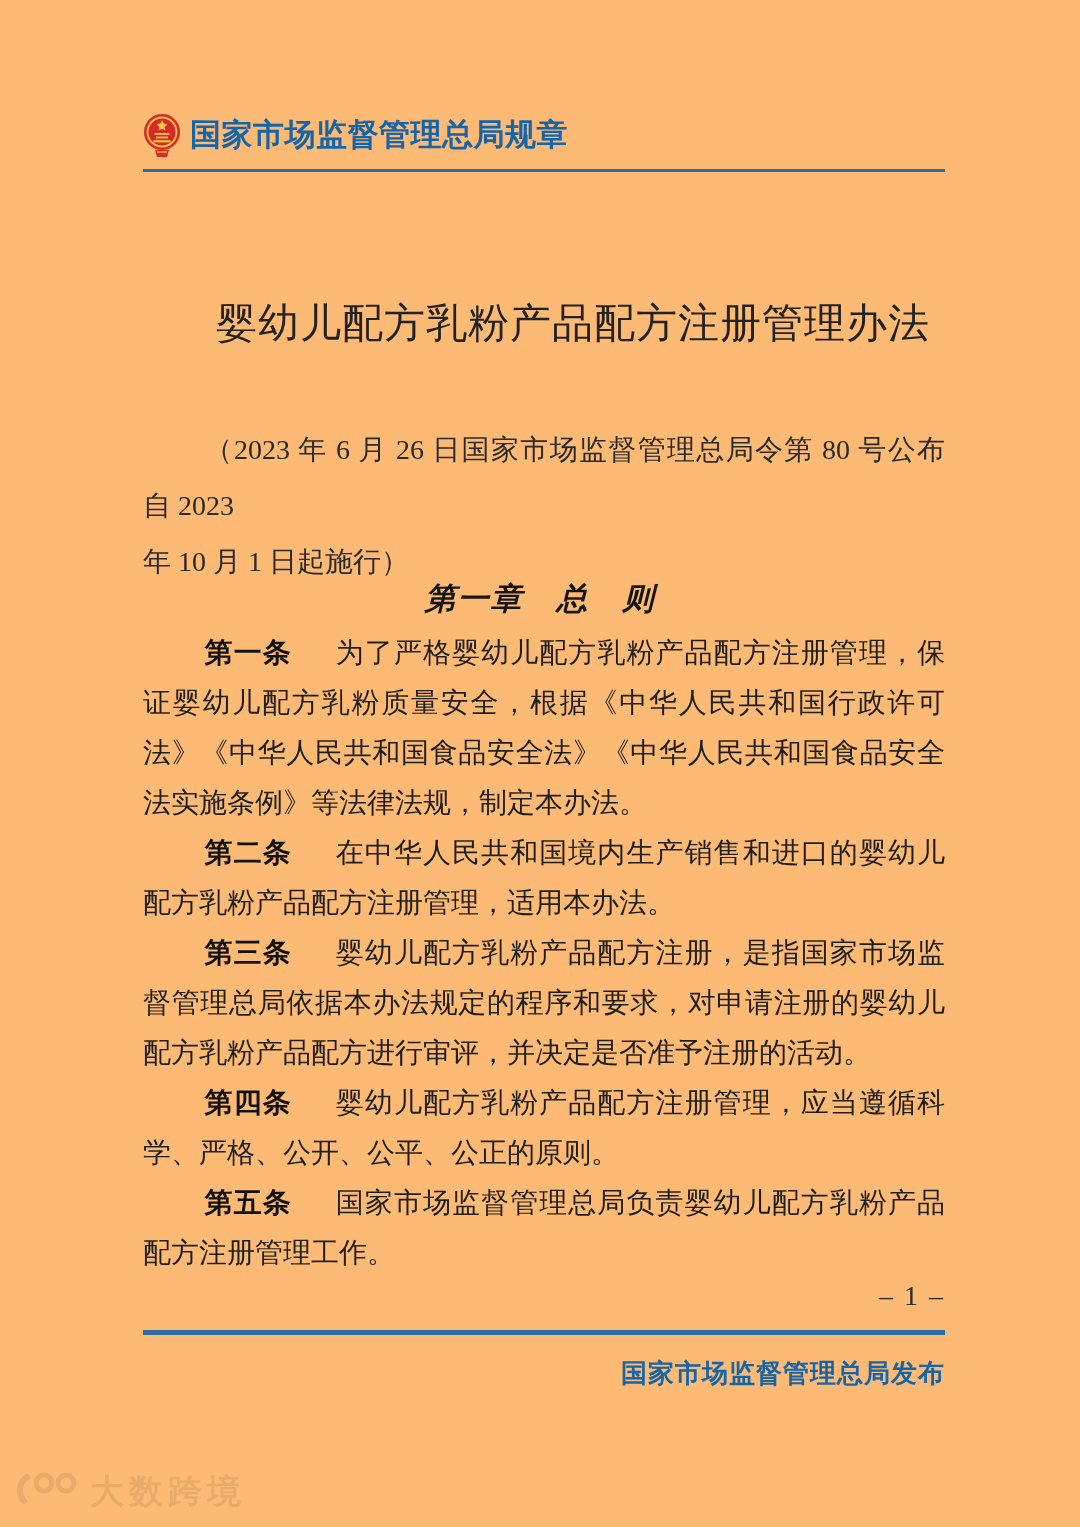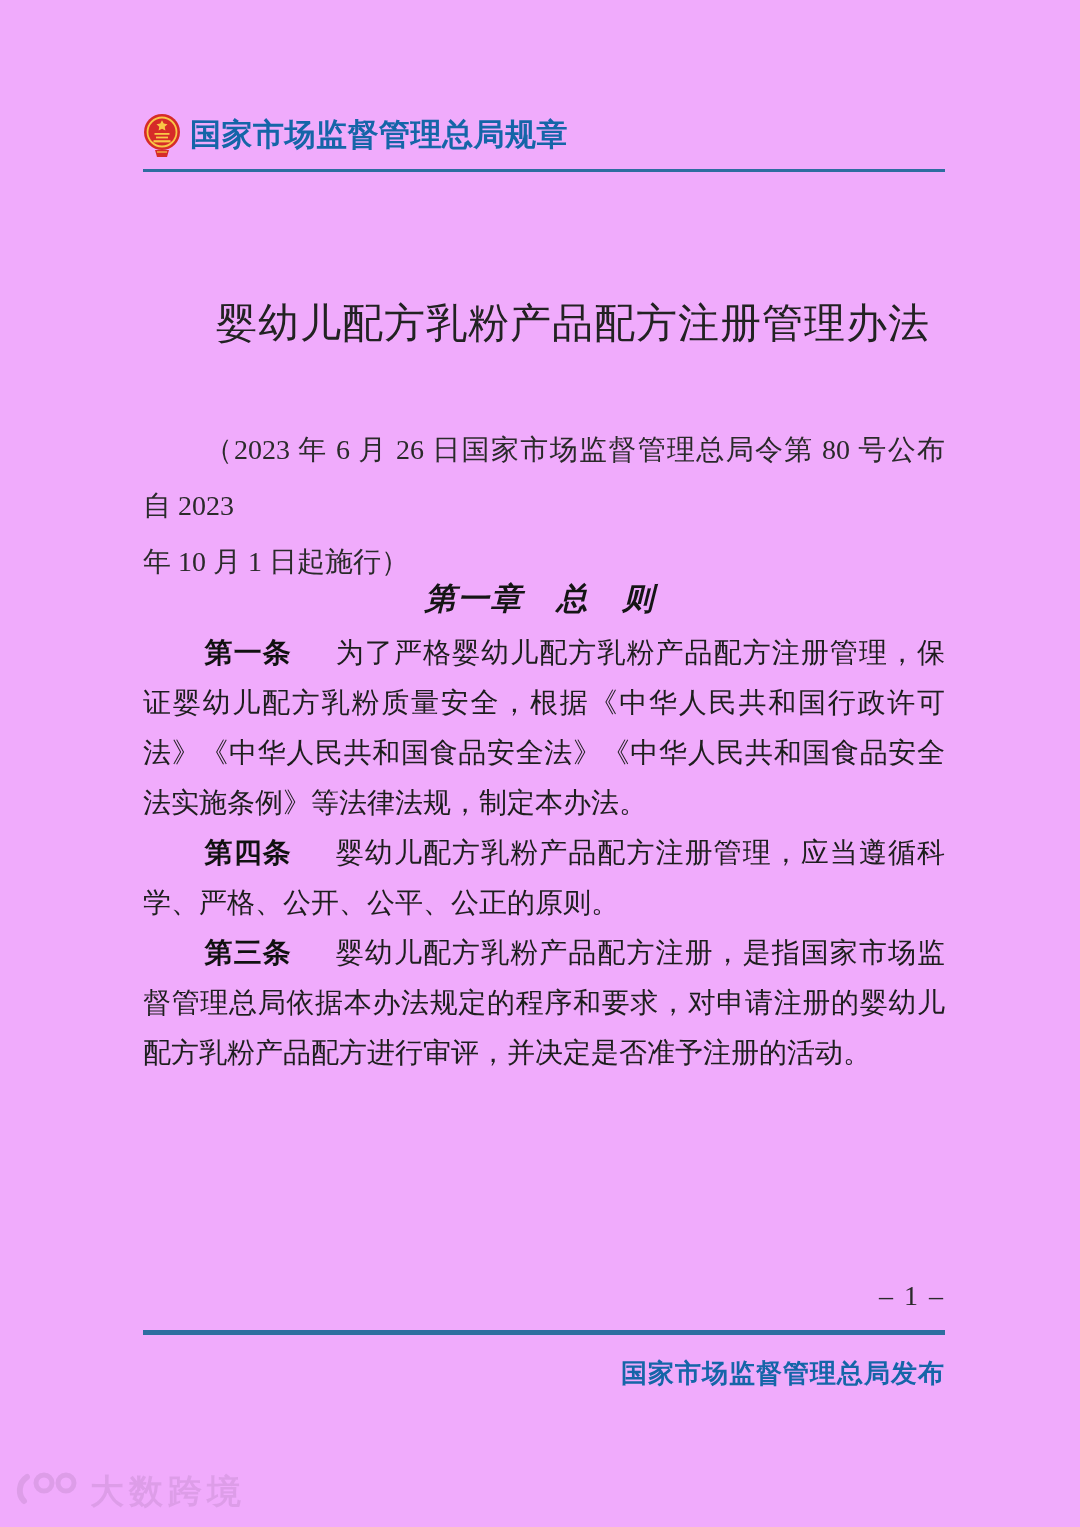--- a/index.html
+++ b/index.html
@@ -1,20 +1,20 @@
 <!DOCTYPE html>
 <html><head>
 <meta charset="utf-8">
 <style>
   html, body { margin: 0; padding: 0; background: #ffffff; }
   .page {
     position: relative;
     width: 1080px;
     height: 1527px;
-    background: #f0abfc;
+    background: #fdba74;
     overflow: hidden;
     font-family: "Liberation Serif", "DejaVu Serif", serif;
     color: #1c1c1c;
   }
 
   
   .doc-header {
     position: absolute;
     top: 112px;
     left: 143px;
@@ -189,24 +189,30 @@
     <span class="meta-line">年 10 月 1 日起施行）</span>
   </p>
 
   <h2 class="chapter-heading">第一章　总　则</h2>
 
   <section class="articles">
     <p class="article">
       <span class="article-label">第一条</span><span>为了严格婴幼儿配方乳粉产品配方注册管理，保证婴幼儿配方乳粉质量安全，根据《中华人民共和国行政许可法》《中华人民共和国食品安全法》《中华人民共和国食品安全法实施条例》等法律法规，制定本办法。</span>
     </p>
     <p class="article">
+      <span class="article-label">第二条</span><span>在中华人民共和国境内生产销售和进口的婴幼儿配方乳粉产品配方注册管理，适用本办法。</span>
+    </p>
+    <p class="article">
+      <span class="article-label">第三条</span><span>婴幼儿配方乳粉产品配方注册，是指国家市场监督管理总局依据本办法规定的程序和要求，对申请注册的婴幼儿配方乳粉产品配方进行审评，并决定是否准予注册的活动。</span>
+    </p>
+    <p class="article">
       <span class="article-label">第四条</span><span>婴幼儿配方乳粉产品配方注册管理，应当遵循科学、严格、公开、公平、公正的原则。</span>
     </p>
     <p class="article">
-      <span class="article-label">第三条</span><span>婴幼儿配方乳粉产品配方注册，是指国家市场监督管理总局依据本办法规定的程序和要求，对申请注册的婴幼儿配方乳粉产品配方进行审评，并决定是否准予注册的活动。</span>
+      <span class="article-label">第五条</span><span>国家市场监督管理总局负责婴幼儿配方乳粉产品配方注册管理工作。</span>
     </p>
   </section>
 
   <div class="page-number">– 1 –</div>
   <div class="footer-rule"></div>
   <div class="footer-publisher">国家市场监督管理总局发布</div>
 
   <div class="watermark">
     <span class="wm-logo">
       <svg width="66" height="38" viewBox="0 0 66 38" xmlns="http://www.w3.org/2000/svg" aria-hidden="true">

